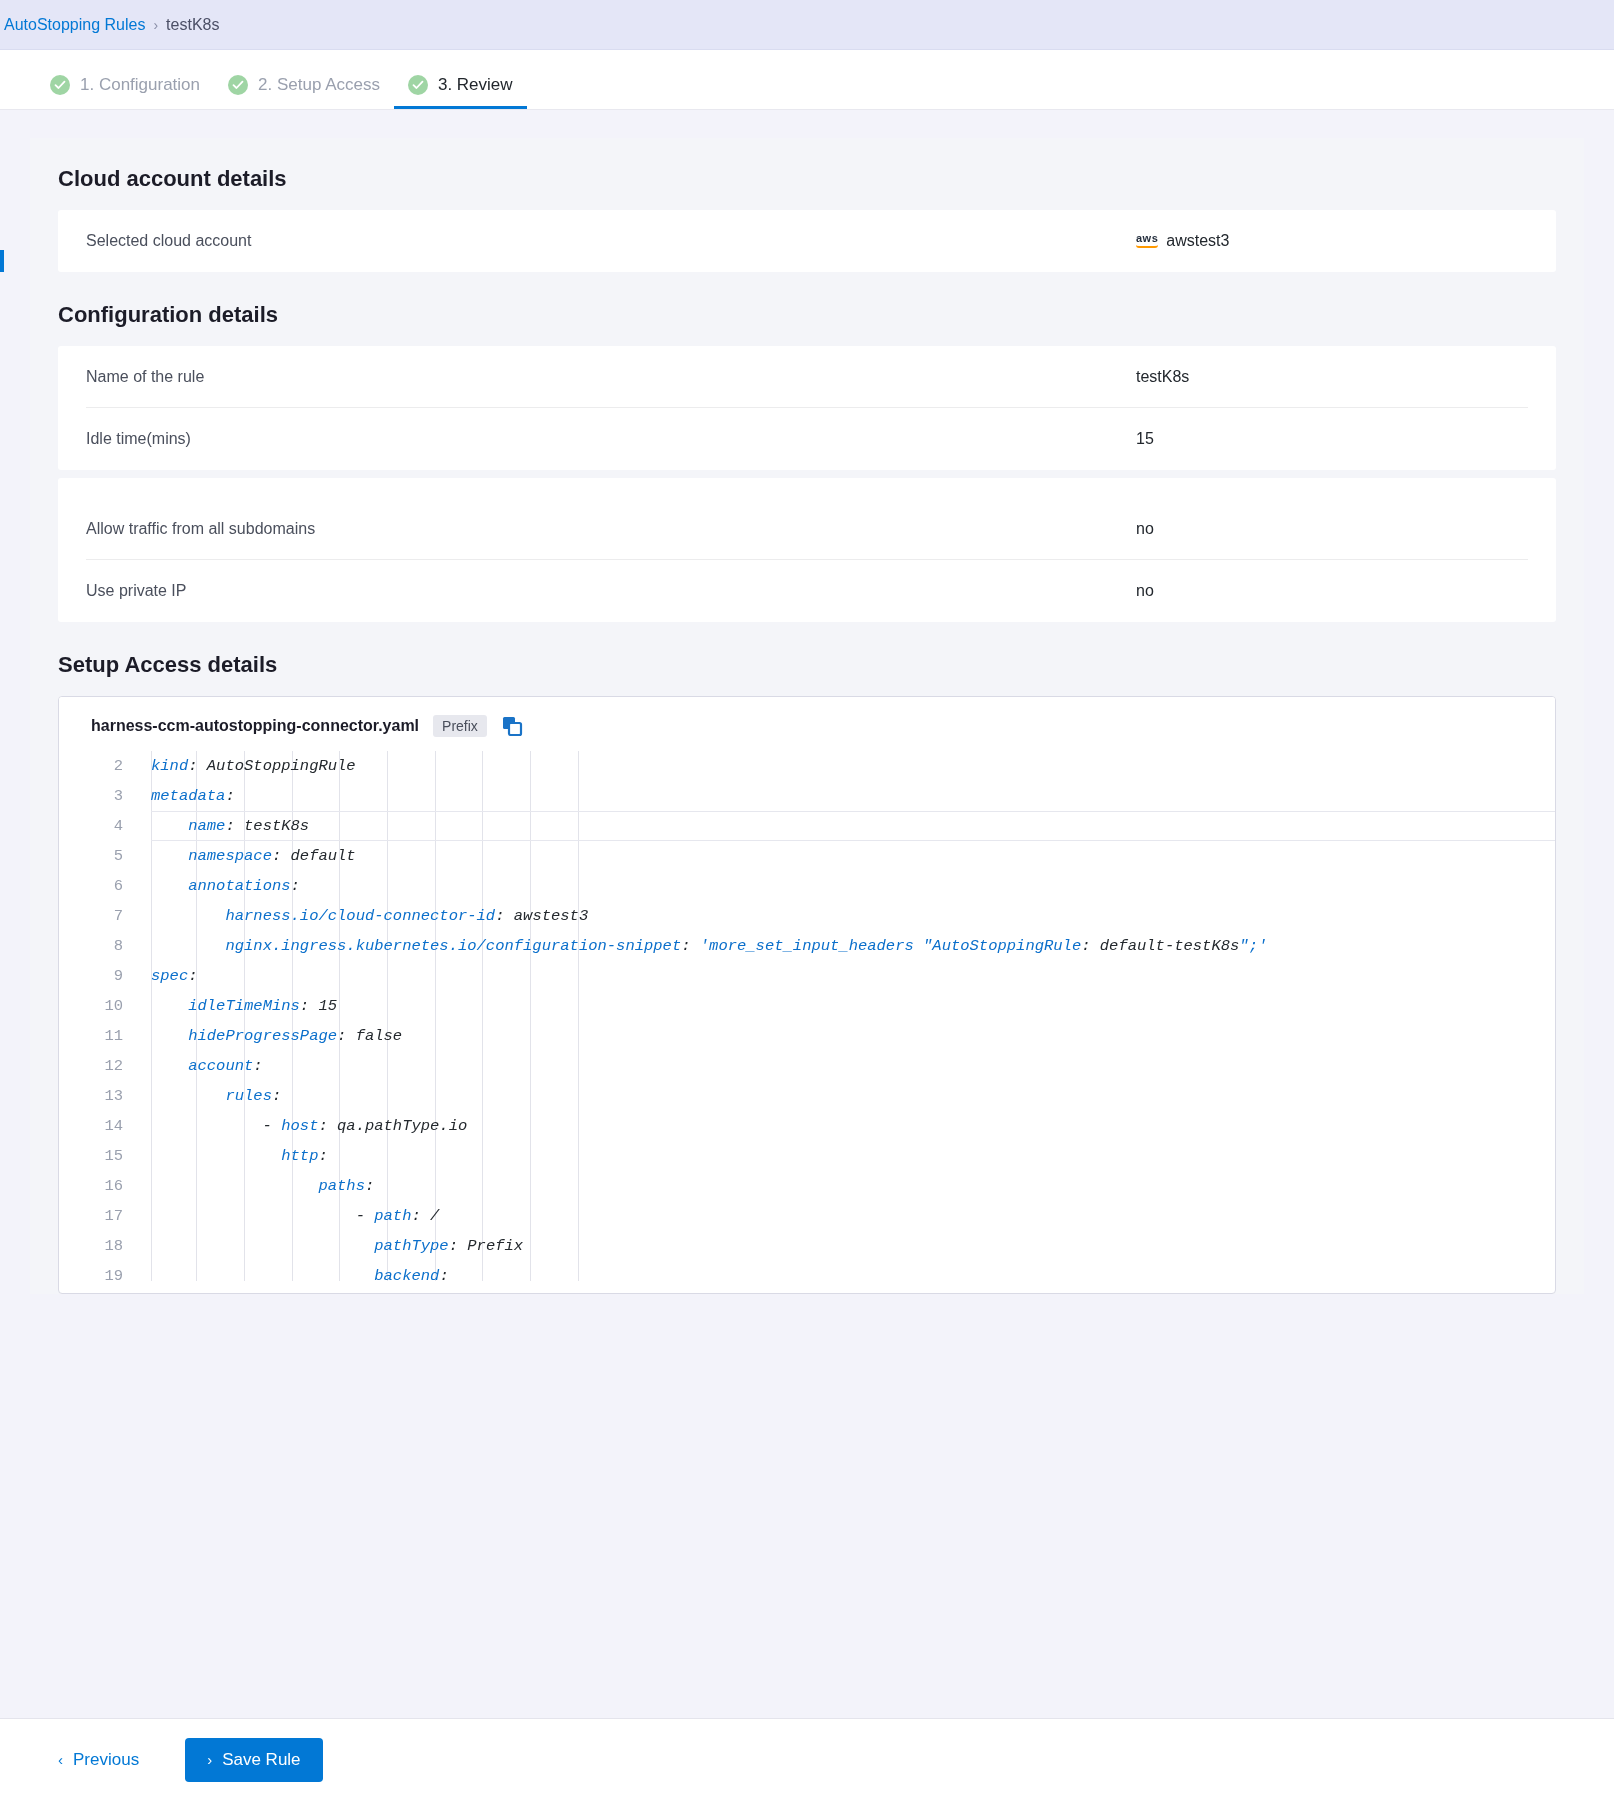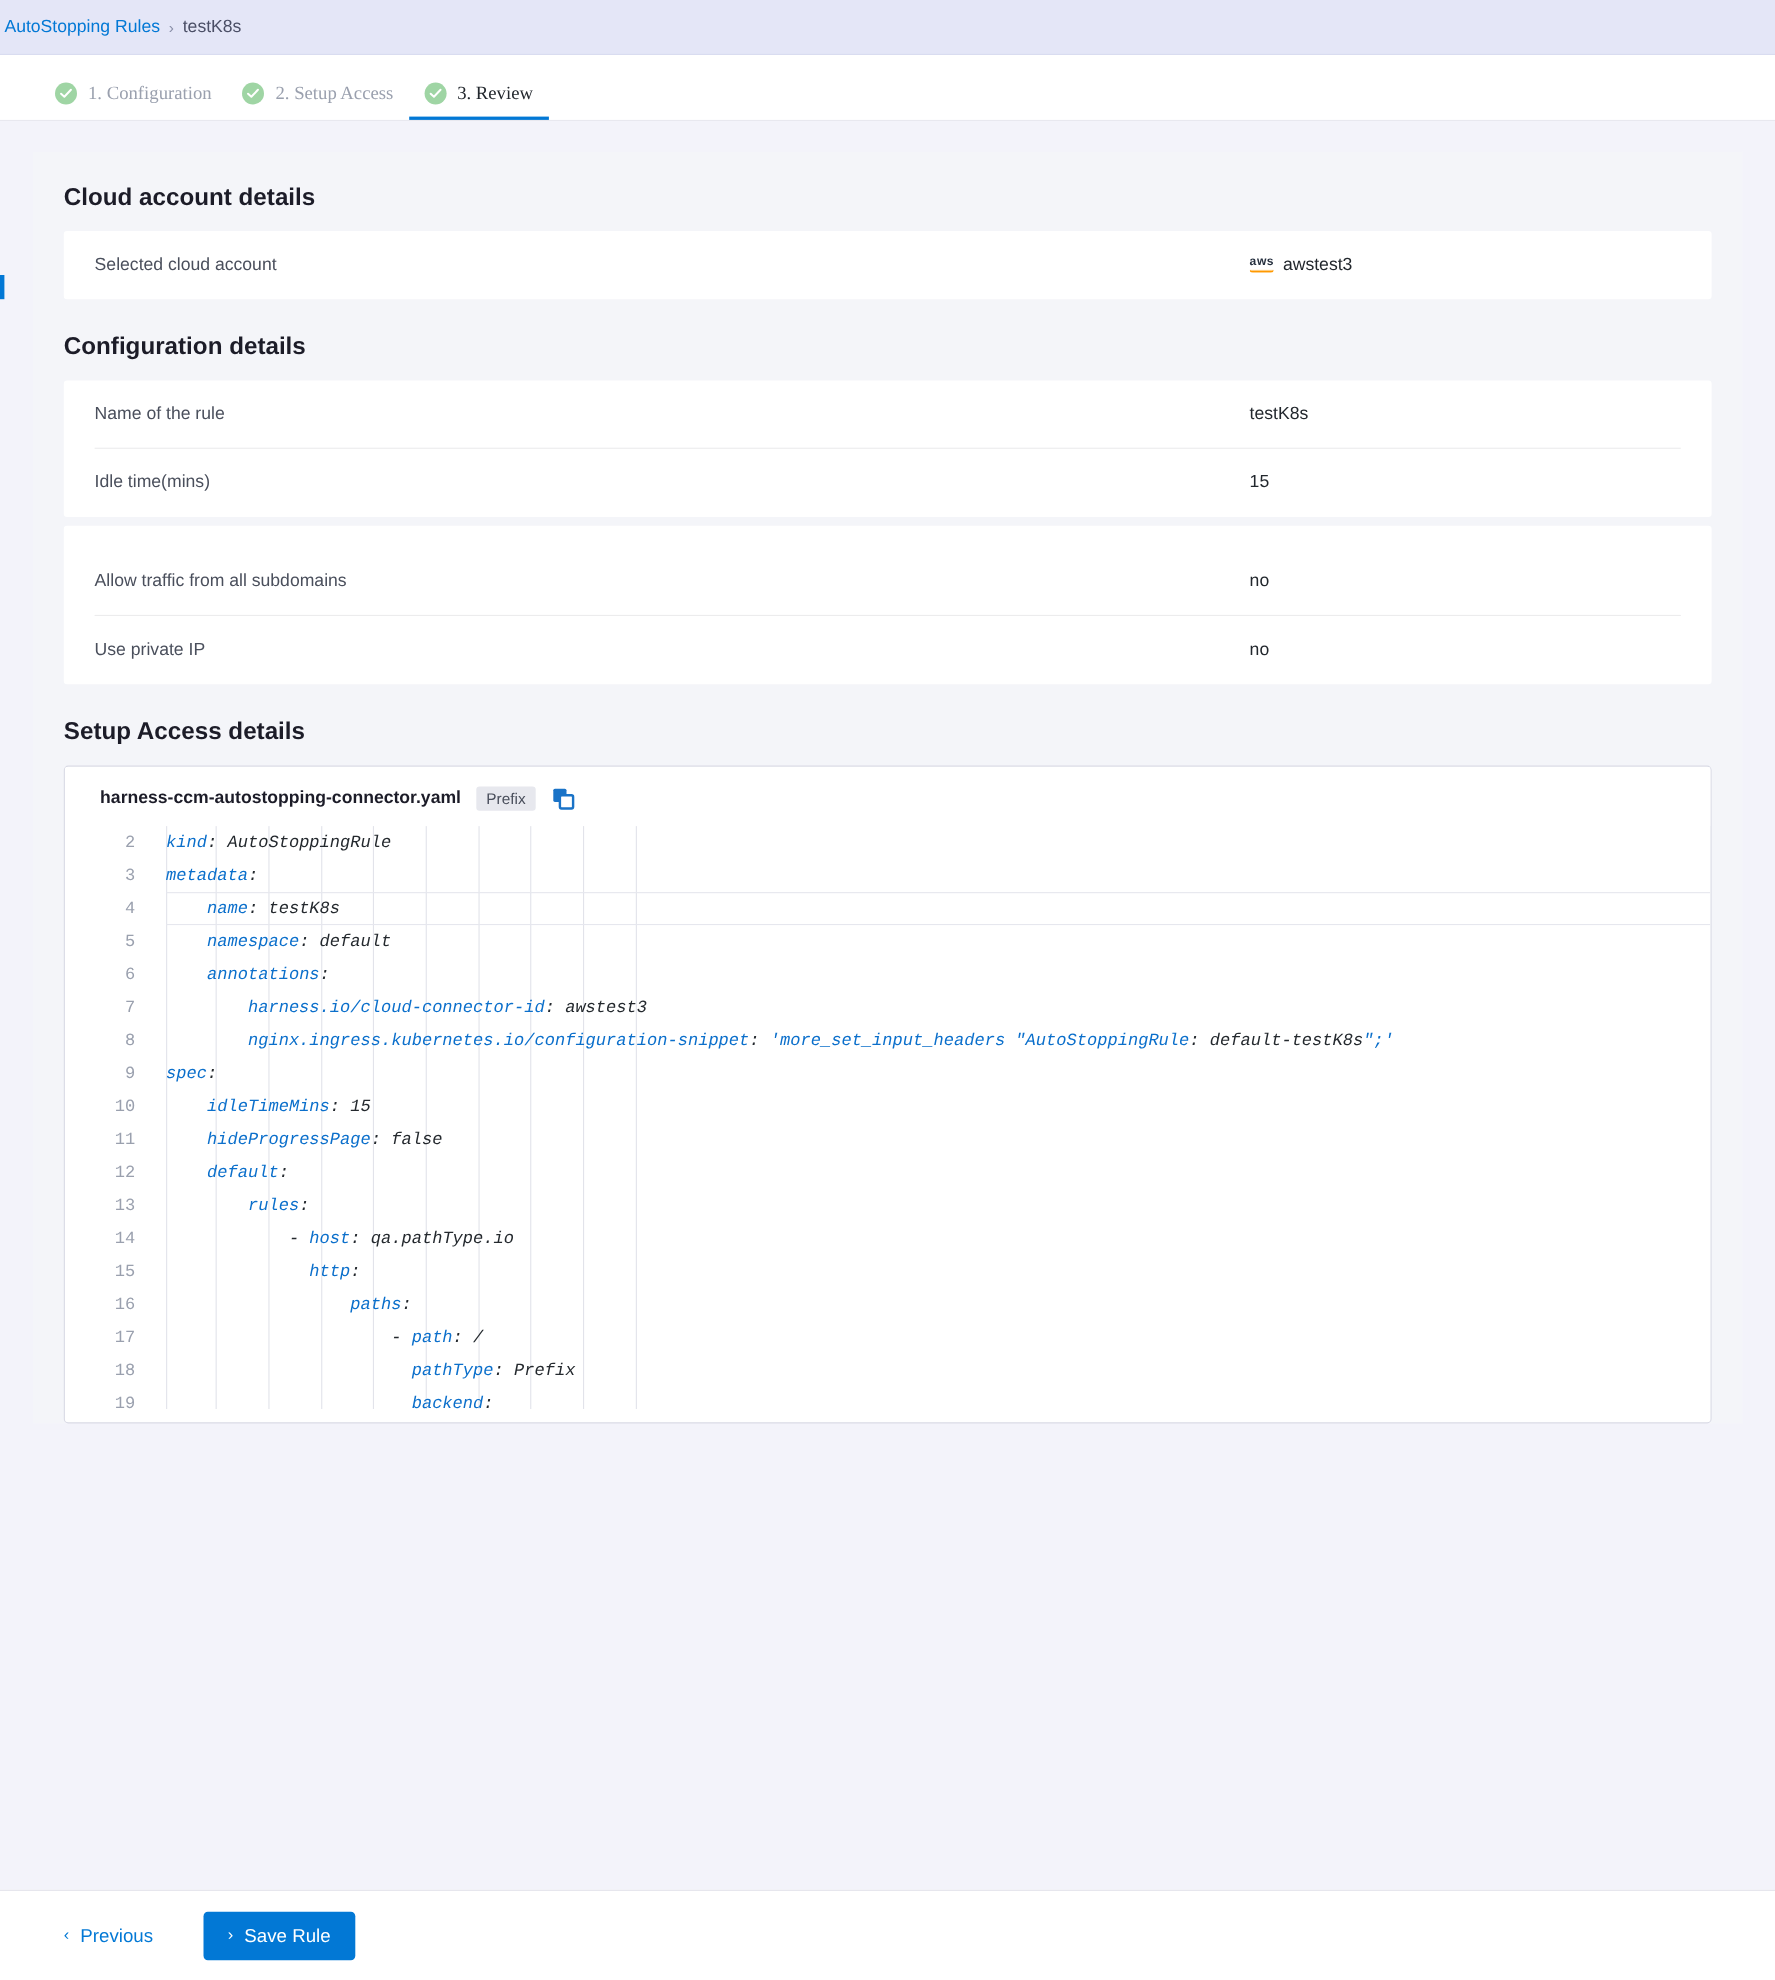--- a/index.html
+++ b/index.html
@@ -56,21 +56,20 @@
     display: flex;
     align-items: center;
     gap: 10px;
     padding: 0 14px 14px 14px;
     cursor: pointer;
     position: relative;
   }
   .step .label {
     font-size: 17px;
     color: #9aa0ae;
-    font-family: Liberation Serif, serif;
   }
   .step.active .label { color: #22272d; }
   .step.active:after {
     content: "";
     position: absolute;
     left: 0; right: 0; bottom: 0;
     height: 3px;
     background: #0278d5;
   }
   .check {
@@ -372,21 +371,21 @@
             <div class="yaml-line"><span class="gutter">3</span><span class="code"><span class="tok-key">metadata</span><span class="tok-plain">:</span></span></div>
             <div class="yaml-line"><span class="gutter">4</span><span class="code"><span class="tok-plain">    </span><span class="tok-key">name</span><span class="tok-plain">: testK8s</span></span></div>
             <div class="line-hl" style="top: 60px;"></div>
             <div class="yaml-line"><span class="gutter">5</span><span class="code"><span class="tok-plain">    </span><span class="tok-key">namespace</span><span class="tok-plain">: default</span></span></div>
             <div class="yaml-line"><span class="gutter">6</span><span class="code"><span class="tok-plain">    </span><span class="tok-key">annotations</span><span class="tok-plain">:</span></span></div>
             <div class="yaml-line"><span class="gutter">7</span><span class="code"><span class="tok-plain">        </span><span class="tok-key">harness.io/cloud-connector-id</span><span class="tok-plain">: awstest3</span></span></div>
             <div class="yaml-line"><span class="gutter">8</span><span class="code"><span class="tok-plain">        </span><span class="tok-key">nginx.ingress.kubernetes.io/configuration-snippet</span><span class="tok-plain">: </span><span class="tok-str">'more_set_input_headers </span><span class="tok-str">"AutoStoppingRule</span><span class="tok-plain">: default-testK8s</span><span class="tok-str">";'</span></span></div>
             <div class="yaml-line"><span class="gutter">9</span><span class="code"><span class="tok-key">spec</span><span class="tok-plain">:</span></span></div>
             <div class="yaml-line"><span class="gutter">10</span><span class="code"><span class="tok-plain">    </span><span class="tok-key">idleTimeMins</span><span class="tok-plain">: 15</span></span></div>
             <div class="yaml-line"><span class="gutter">11</span><span class="code"><span class="tok-plain">    </span><span class="tok-key">hideProgressPage</span><span class="tok-plain">: false</span></span></div>
-            <div class="yaml-line"><span class="gutter">12</span><span class="code"><span class="tok-plain">    </span><span class="tok-key">default</span><span class="tok-plain">:</span></span></div>
+            <div class="yaml-line"><span class="gutter">12</span><span class="code"><span class="tok-plain">    </span><span class="tok-key">account</span><span class="tok-plain">:</span></span></div>
             <div class="yaml-line"><span class="gutter">13</span><span class="code"><span class="tok-plain">        </span><span class="tok-key">rules</span><span class="tok-plain">:</span></span></div>
             <div class="yaml-line"><span class="gutter">14</span><span class="code"><span class="tok-plain">            - </span><span class="tok-key">host</span><span class="tok-plain">: qa.pathType.io</span></span></div>
             <div class="yaml-line"><span class="gutter">15</span><span class="code"><span class="tok-plain">              </span><span class="tok-key">http</span><span class="tok-plain">:</span></span></div>
             <div class="yaml-line"><span class="gutter">16</span><span class="code"><span class="tok-plain">                  </span><span class="tok-key">paths</span><span class="tok-plain">:</span></span></div>
             <div class="yaml-line"><span class="gutter">17</span><span class="code"><span class="tok-plain">                      - </span><span class="tok-key">path</span><span class="tok-plain">: /</span></span></div>
             <div class="yaml-line"><span class="gutter">18</span><span class="code"><span class="tok-plain">                        </span><span class="tok-key">pathType</span><span class="tok-plain">: Prefix</span></span></div>
             <div class="yaml-line"><span class="gutter">19</span><span class="code"><span class="tok-plain">                        </span><span class="tok-key">backend</span><span class="tok-plain">:</span></span></div>
           </div>
       </div>
 

